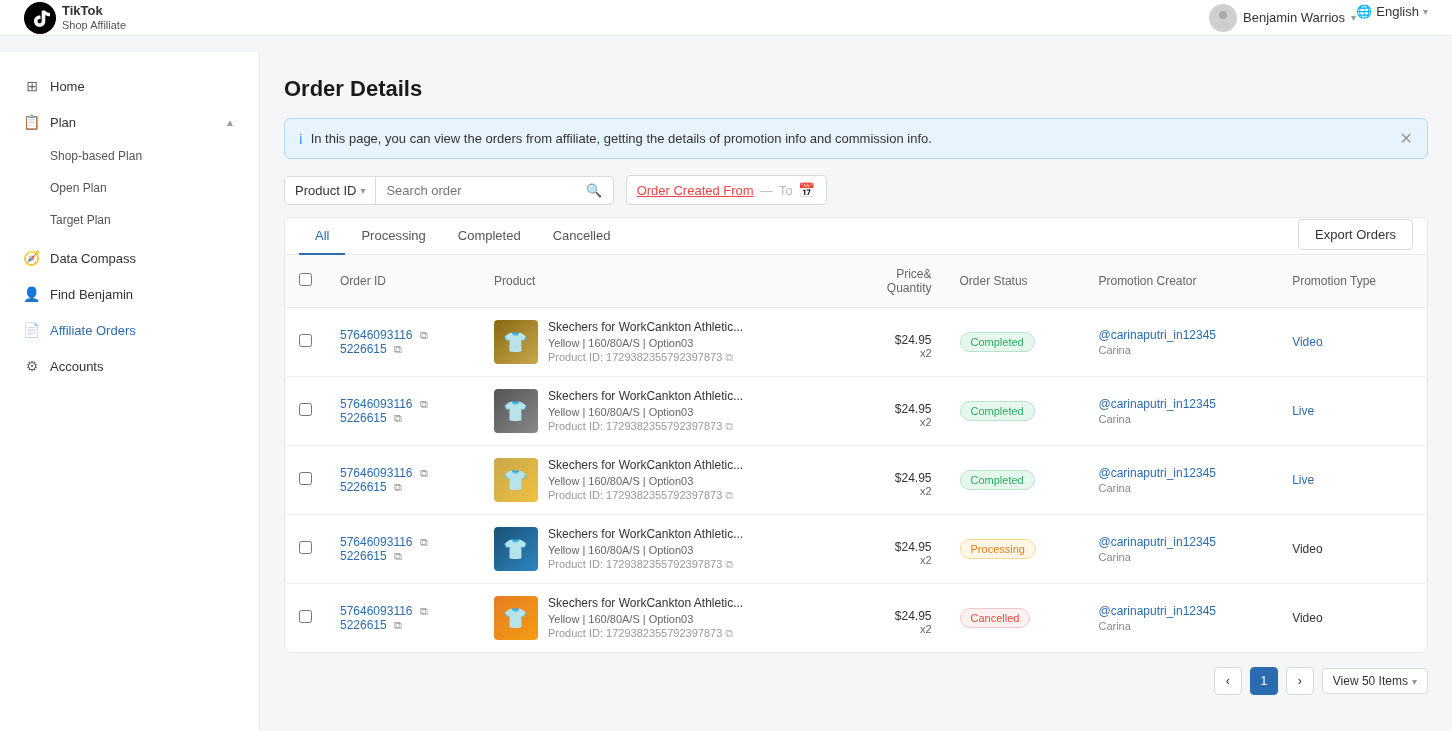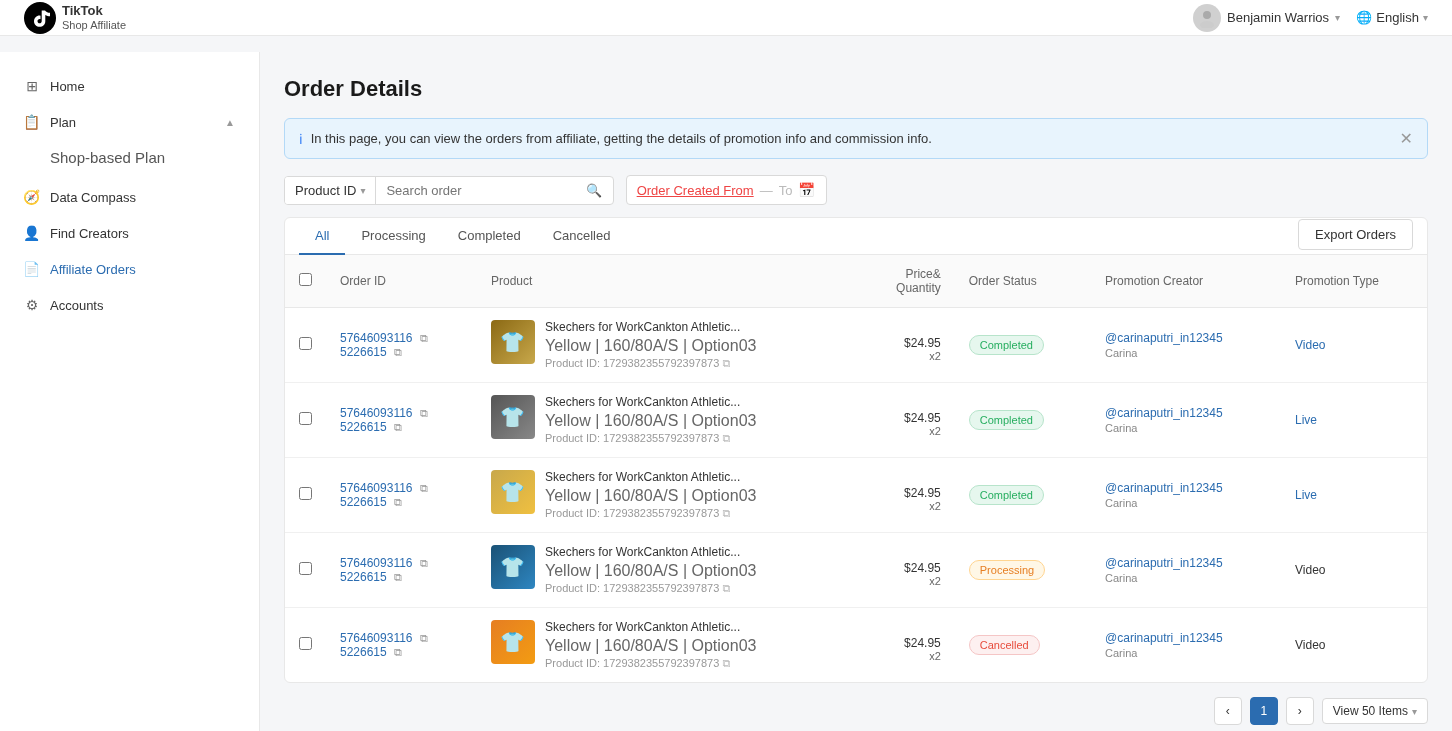--- a/index.html
+++ b/index.html
@@ -22,22 +22,21 @@
       display: flex;
       align-items: center;
       gap: 6px;
     }
     .logo-icon {
       width: 32px;
       height: 32px;
     }
     .header-right {
       display: flex;
-      align-items: center;
-      gap: 16px;
+      align-items: flex-start;
     }
     .user-info {
       display: flex;
       align-items: center;
       gap: 6px;
       cursor: pointer;
     }
     .avatar {
       width: 28px;
       height: 28px;
@@ -116,21 +115,21 @@
     }
     .sidebar-group-header-left {
       display: flex;
       align-items: center;
       gap: 10px;
     }
     .sidebar-sub-item {
       padding: 9px 24px 9px 50px;
       cursor: pointer;
       color: #555;
-      font-size: 15px;
+      font-size: 12px;
     }
 
     
     .main {
       margin-left: 260px;
       flex: 1;
       padding: 24px;
     }
     .page-title {
       font-size: 22px;
@@ -320,21 +319,21 @@
       flex: 1;
     }
     .product-name {
       color: #333;
       font-size: 12px;
       margin-bottom: 3px;
       font-weight: 500;
     }
     .product-variant {
       color: #666;
-      font-size: 16px;
+      font-size: 11px;
       margin-bottom: 2px;
     }
     .product-id {
       color: #999;
       font-size: 11px;
     }
     .price-qty {
       text-align: right;
       font-size: 12px;
       font-weight: 500;
@@ -488,30 +487,32 @@
 
     <div class="sidebar-group">
       <div class="sidebar-group-header">
         <div class="sidebar-group-header-left">
           <span class="sidebar-icon">📋</span>
           <span>Plan</span>
         </div>
         <span style="font-size:10px;color:#999;">▲</span>
       </div>
       <div class="sidebar-sub-item">Shop-based Plan</div>
+      <div class="sidebar-sub-item">Open Plan</div>
+      <div class="sidebar-sub-item">Target Plan</div>
     </div>
 
     <div class="sidebar-item">
       <span class="sidebar-icon">🧭</span>
       <span>Data Compass</span>
     </div>
 
     <div class="sidebar-item">
       <span class="sidebar-icon">👤</span>
-      <span>Find Creators</span>
+      <span>Find Benjamin</span>
     </div>
 
     <div class="sidebar-item active">
       <span class="sidebar-icon" style="color:#2b6cb0;">📄</span>
       <span style="color:#2b6cb0;font-weight:500;">Affiliate Orders</span>
     </div>
 
     <div class="sidebar-item">
       <span class="sidebar-icon">⚙</span>
       <span>Accounts</span>

